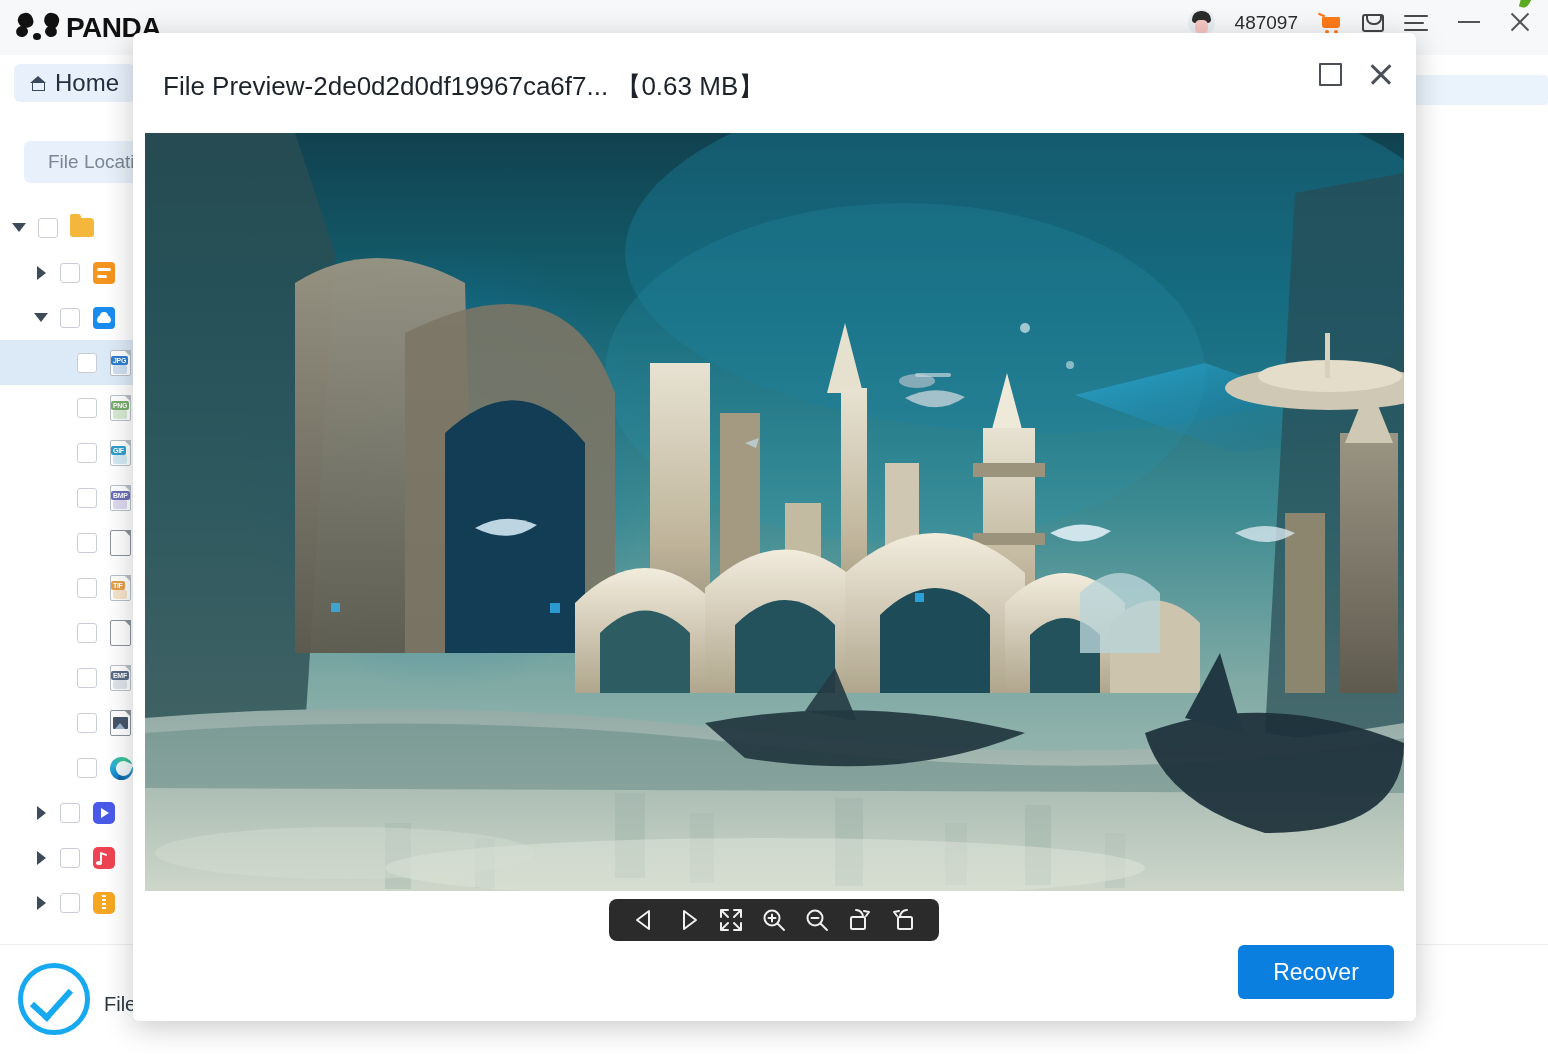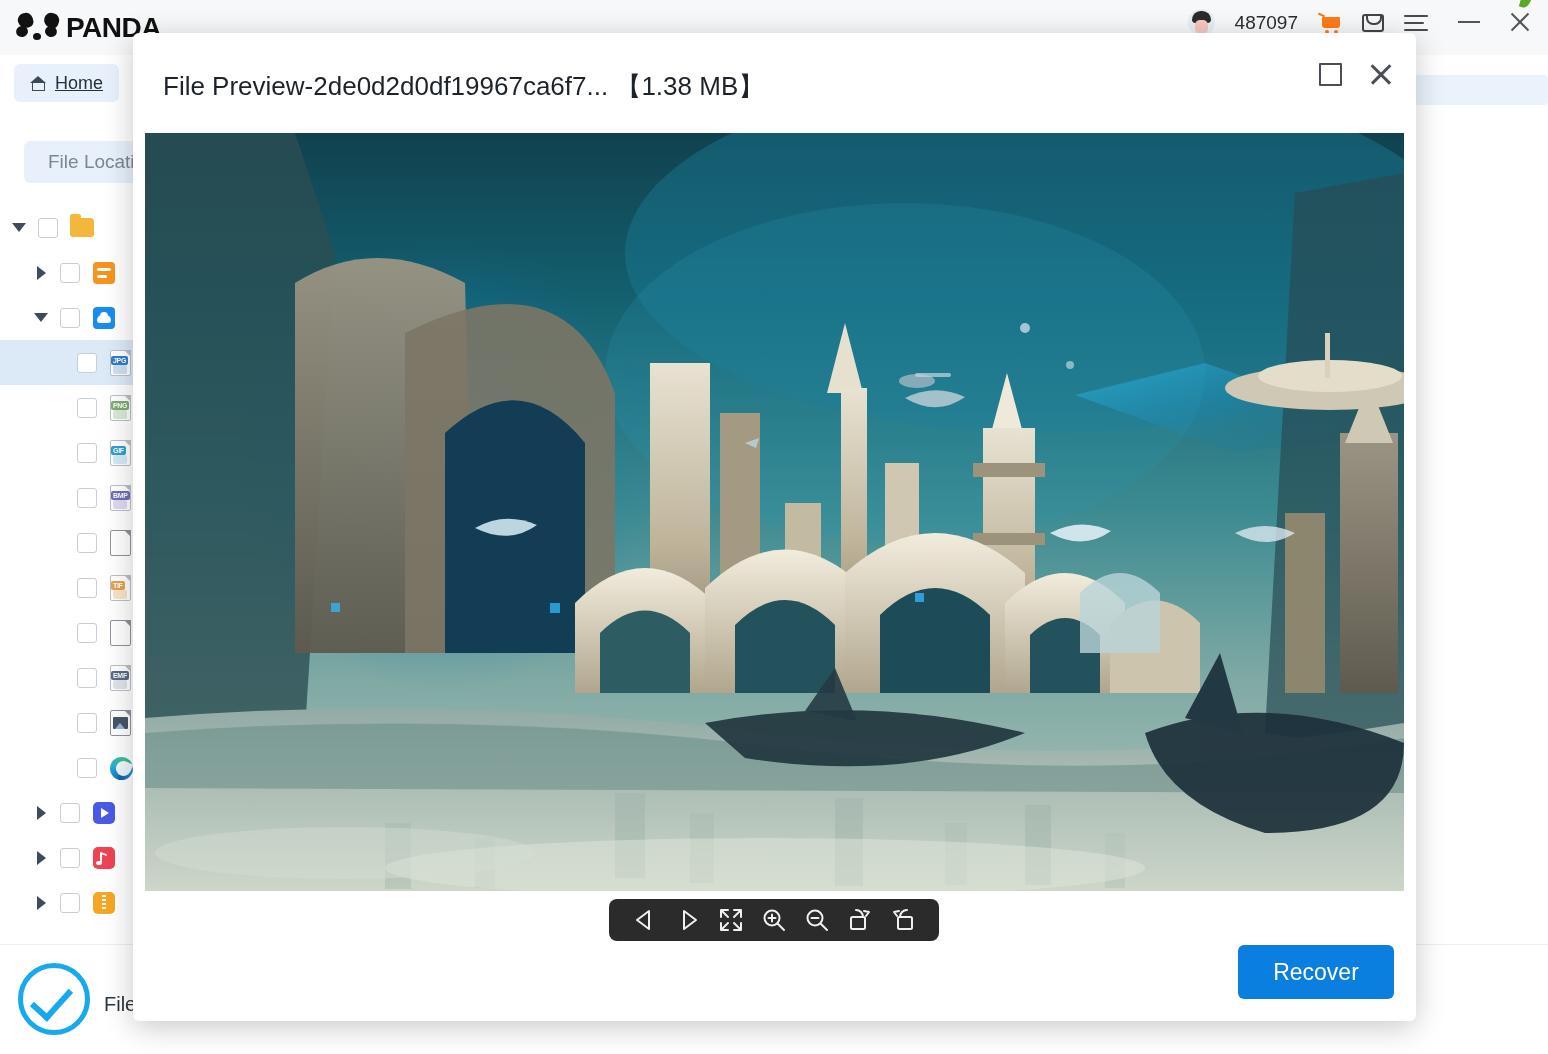--- a/index.html
+++ b/index.html
@@ -61,21 +61,21 @@
 
   
   .navrow { position: absolute; top: 55px; left: 0; width: 1548px; height: 56px; background: #fff;
             display: flex; align-items: center; }
   .home-tab { margin-left: 14px; height: 38px; padding: 0 16px; background: #e8f1fb; border-radius: 6px;
               display: flex; align-items: center; gap: 8px; cursor: pointer; }
   .home-icon { width: 17px; height: 15px; position: relative; }
   .home-icon .roof { position: absolute; left: 0; top: 0; width: 0; height: 0;
       border-left: 8.5px solid transparent; border-right: 8.5px solid transparent; border-bottom: 7px solid #3a4a5c; }
   .home-icon .base { position: absolute; left: 2px; top: 6px; width: 13px; height: 9px; border: 1.6px solid #3a4a5c; border-top: none; }
-  .home-label { font-size: 18px; color: #22303f; text-decoration: underline; }
+  .home-label { font-size: 24px; color: #22303f; }
   .nav-divider { width: 1px; height: 28px; background: #e2e5e9; margin-left: 14px; }
   .nav-blue-strip { position: absolute; right: 0; top: 20px; width: 212px; height: 30px; background: #eaf3fc; border-radius: 4px; }
 
   
   .sidebar { position: absolute; top: 111px; left: 0; width: 135px; height: 833px; background: #fff;
              border-right: 1px solid #ececec; overflow: hidden; }
   .loc-chip { margin: 30px 0 0 24px; height: 42px; width: 200px; background: #e8f1fb; border-radius: 6px;
               display: flex; align-items: center; padding-left: 24px; }
   .loc-chip span { font-size: 19px; color: #7b8794; white-space: nowrap; }
 
@@ -413,21 +413,21 @@
 
   <div class="main-recover">Recover</div>
 
   <div class="bottombar">
     <div class="check-circle"></div>
     <div class="bottom-text">File</div>
   </div>
 
   <div class="modal">
     <div class="modal-header">
-      <div class="modal-title">File Preview-2de0d2d0df19967ca6f7... 【1.38 MB】</div>
+      <div class="modal-title">File Preview-2de0d2d0df19967ca6f7... 【0.63 MB】</div>
       <div class="modal-btns">
         <div class="m-max"></div>
         <div class="m-close"></div>
       </div>
     </div>
 
     <div class="preview-stage">
       <div class="preview-img">
         <svg width="1259" height="758" viewBox="0 0 1259 758" preserveAspectRatio="none">
           <defs>

